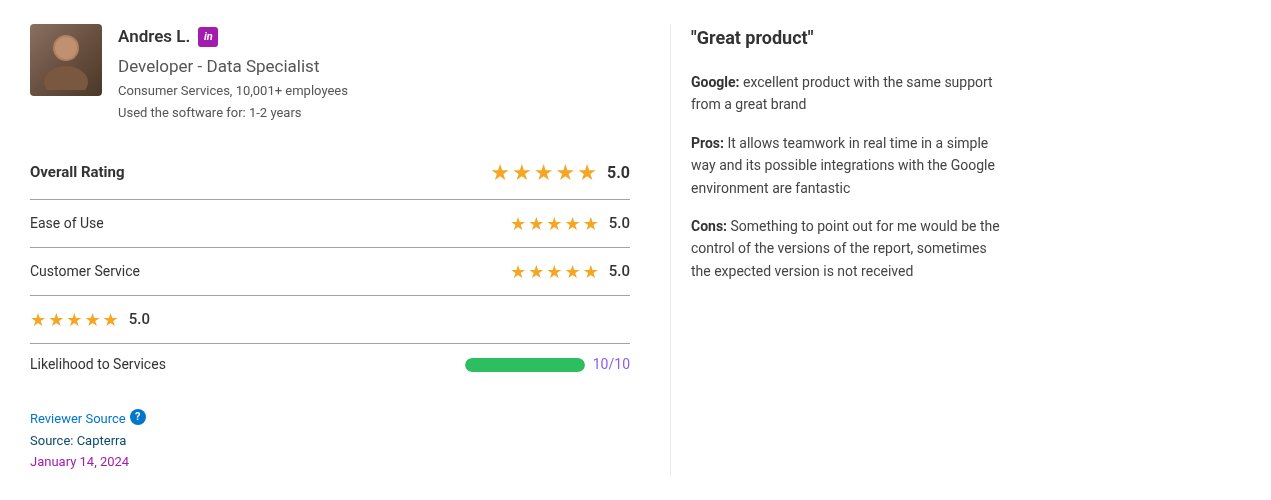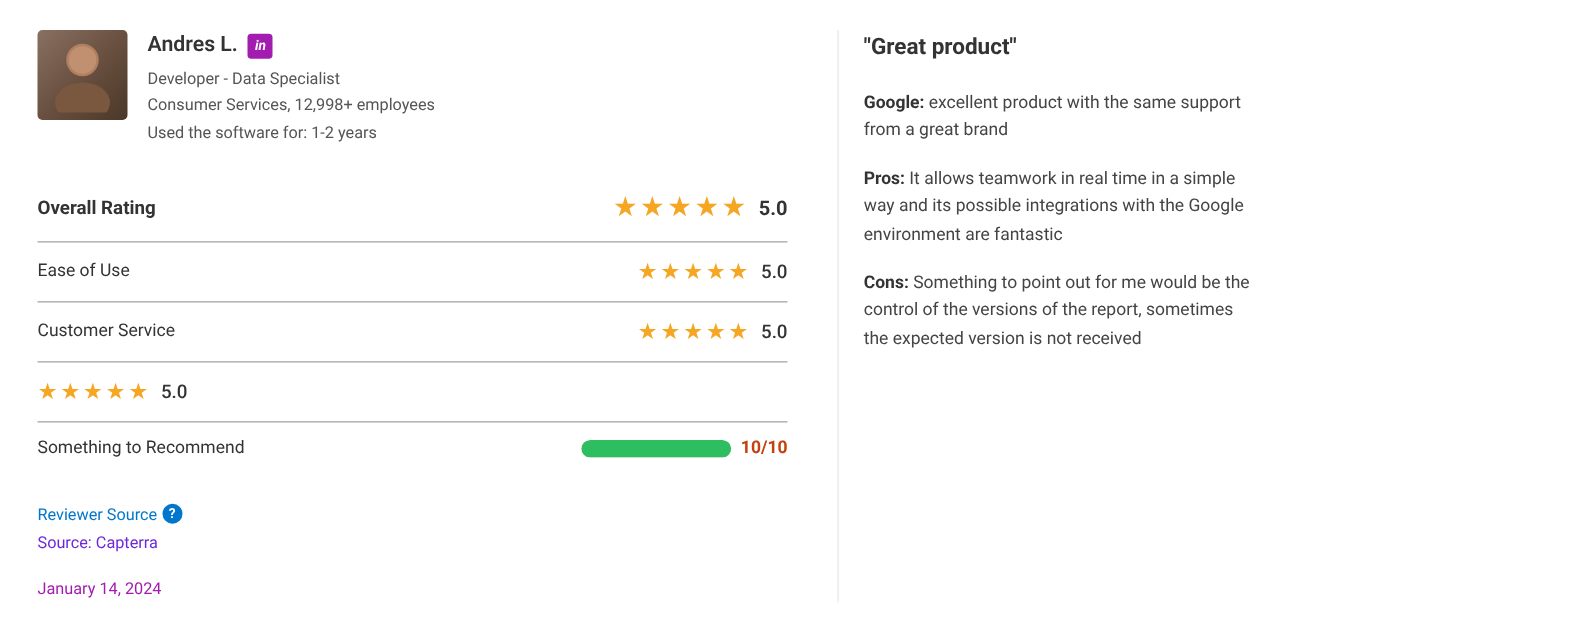--- a/index.html
+++ b/index.html
@@ -68,21 +68,21 @@
       border-radius: 3px;
       color: #fff;
       font-size: 11px;
       font-weight: bold;
       font-style: italic;
       text-decoration: none;
       cursor: pointer;
     }
     .profile-role {
       color: #555;
-      font-size: 13px;
+      font-size: 17px;
       margin-bottom: 2px;
     }
     .profile-company {
       color: #555;
       font-size: 13px;
       margin-bottom: 2px;
     }
     .profile-usage {
       color: #555;
       font-size: 13px;
@@ -159,22 +159,22 @@
       border-radius: 7px;
       overflow: hidden;
     }
     .progress-bar-fill {
       height: 100%;
       background: #2dbe60;
       border-radius: 7px;
     }
     .recommend-score {
       font-size: 14px;
-      color: #c2410c;
-      font-weight: 700;
+      color: #8b5cf6;
+      font-weight: 400;
     }
     
     .reviewer-source-section {
       margin-top: 8px;
     }
     .reviewer-source-label {
       color: #0077cc;
       font-size: 13px;
       display: flex;
       align-items: flex-start;
@@ -188,22 +188,22 @@
       width: 16px;
       height: 16px;
       background: #0077cc;
       border-radius: 50%;
       color: #fff;
       font-size: 11px;
       font-weight: bold;
     }
     .source-text {
       font-size: 13px;
-      color: #6d28d9;
-      margin-bottom: 18px;
+      color: #0c4a6e;
+      margin-bottom: 2px;
     }
     .source-date {
       font-size: 13px;
       color: #a21caf;
     }
     
     .review-title {
       font-size: 18px;
       font-weight: 700;
       color: #333;
@@ -238,21 +238,21 @@
 
           <circle cx="25" cy="18" r="11" fill="#c09070"></circle>
         </svg>
       </div>
       <div class="profile-info">
         <div class="profile-name-row">
           <span class="profile-name">Andres L.</span>
           <span class="linkedin-icon">in</span>
         </div>
         <div class="profile-role">Developer - Data Specialist</div>
-        <div class="profile-company">Consumer Services, 12,998+ employees</div>
+        <div class="profile-company">Consumer Services, 10,001+ employees</div>
         <div class="profile-usage">Used the software for: 1-2 years</div>
       </div>
     </div>
 
     <div class="ratings-section">
 
       <div class="rating-row">
         <span class="rating-label bold">Overall Rating</span>
         <div class="rating-stars">
           <div class="stars">
@@ -301,21 +301,21 @@
             <span class="star">★</span>
             <span class="star">★</span>
             <span class="star">★</span>
             <span class="star">★</span>
           </div>
           <span class="rating-number">5.0</span>
         </div>
       </div>
 
       <div class="recommend-row">
-        <span class="recommend-label">Something to Recommend</span>
+        <span class="recommend-label">Likelihood to Services</span>
         <div class="recommend-right">
           <div class="progress-bar-container">
             <div class="progress-bar-fill" style="width: 100%;"></div>
           </div>
           <span class="recommend-score">10/10</span>
         </div>
       </div>
     </div>
 
     <div class="reviewer-source-section">

